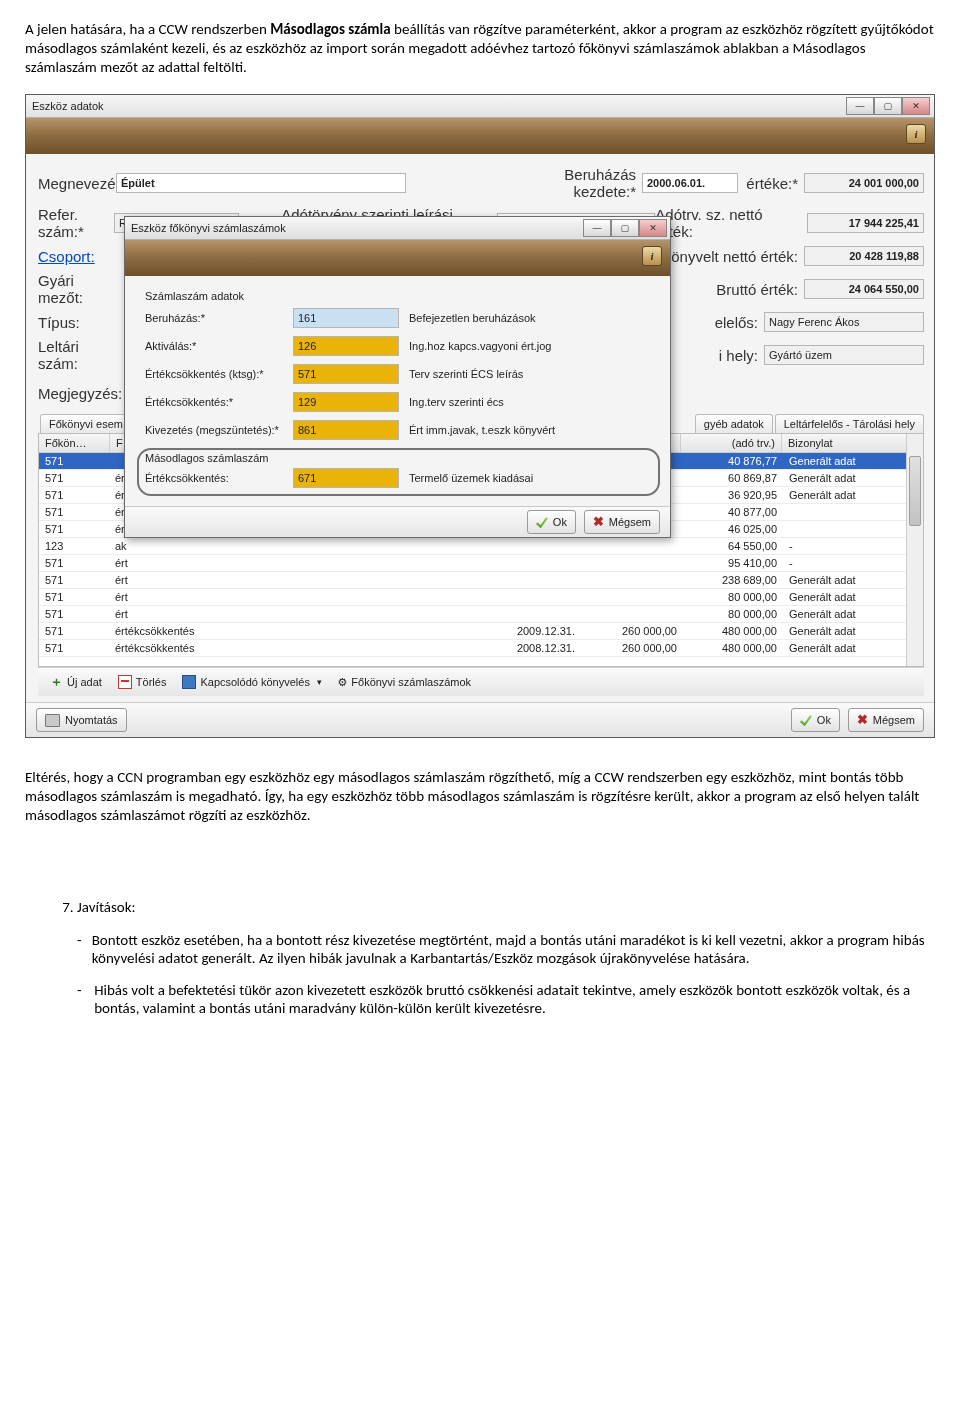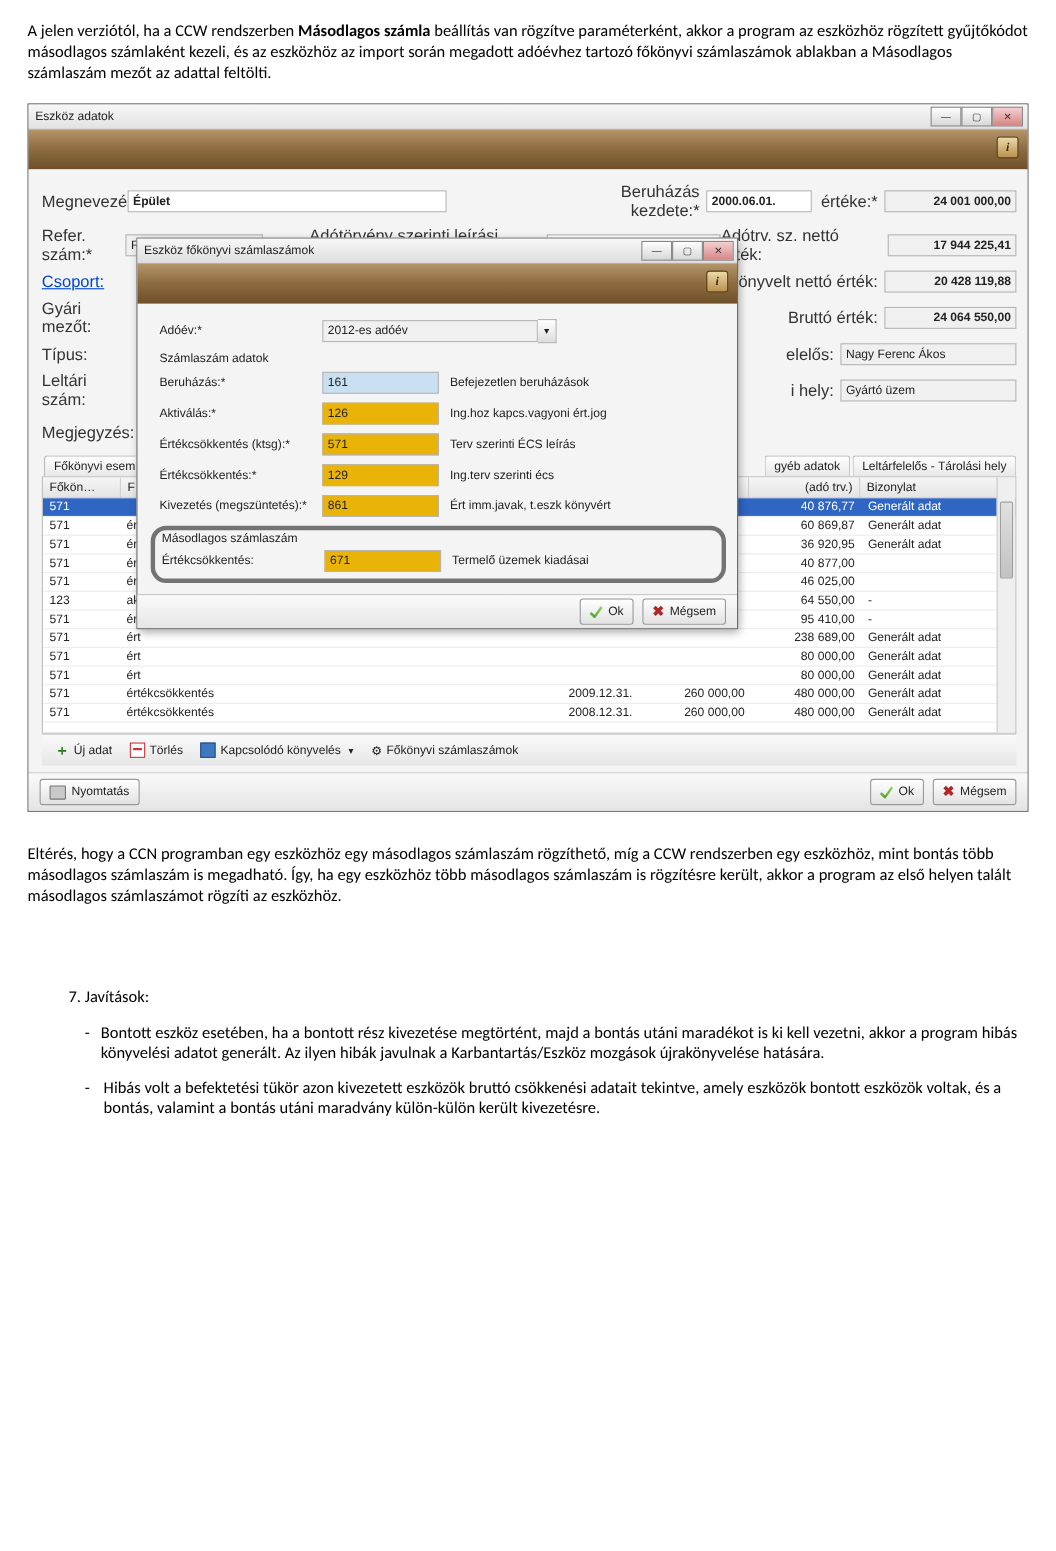--- a/index.html
+++ b/index.html
@@ -34,21 +34,21 @@
   .win2 .goldbar{height:36px}
   .win2 .body{padding:14px 16px 10px 20px}
   .frow{display:flex;align-items:center;margin-bottom:8px}
   .flbl{width:148px;font-size:11px}
   .fval{width:96px;border:1px solid #b5b5b5;background:#eab308;height:18px;padding:0 4px;font-size:11px;line-height:18px}
   .fval.sel{background:#c9dff2}
   .fdesc{margin-left:10px;font-size:11px}
   .dropdown{display:flex;align-items:center}
   .dropdown .dd{width:186px;border:1px solid #b5b5b5;background:#f0f0f0;height:18px;padding:0 4px;font-size:11px;line-height:18px}
   .dropdown .ar{width:16px;height:20px;border:1px solid #b5b5b5;border-left:none;background:linear-gradient(#fff,#ddd);display:flex;align-items:center;justify-content:center;font-size:8px}
-  .markbox{border:4px solid #737373;border-radius:14px;padding:2px 2px 4px 6px;margin:0 -6px 0 -8px}
+  .markbox{border:2px solid #737373;border-radius:14px;padding:2px 2px 4px 6px;margin:0 -6px 0 -8px}
   .btnbar{height:30px;background:linear-gradient(#fafafa,#e6e6e6);border-top:1px solid #c9c9c9;display:flex;align-items:center;justify-content:flex-end;gap:8px;padding:0 10px}
   .btn{height:22px;border:1px solid #9a9a9a;background:linear-gradient(#ffffff,#e2e2e2);border-radius:3px;padding:0 8px;display:flex;align-items:center;gap:5px;font-size:11px}
   .btn .ic{width:12px;height:12px;display:inline-block}
 
   
   .tabs{display:flex;gap:2px;margin-top:4px;padding-left:2px}
   .tab{border:1px solid #bbb;border-bottom:none;background:linear-gradient(#fefefe,#e8e8e8);padding:3px 8px;font-size:11px;border-radius:3px 3px 0 0}
   .tbl{border:1px solid #bcbcbc;background:#fff;height:232px;font-size:11px;overflow:hidden;position:relative}
   .thead{display:flex;background:linear-gradient(#f6f6f6,#e4e4e4);border-bottom:1px solid #c9c9c9}
   .th{padding:3px 6px;border-right:1px solid #d0d0d0}
@@ -76,21 +76,21 @@
   ol{padding-left:52px}
   li{margin-bottom:8px}
   .dashlist{padding-left:52px}
   .dashlist .dli{display:flex;margin-bottom:14px}
   .dashlist .dli .dash{width:26px}
 </style>
 </head>
 <body>
 
 <p class="para">
-  <span>A jelen verziótól, ha a CCW rendszerben </span><b>Másodlagos számla</b><span> beállítás van rögzítve paraméterként, akkor a program az eszközhöz rögzített gyűjtőkódot másodlagos számlaként kezeli, és az eszközhöz az import során megadott adóévhez tartozó főkönyvi számlaszámok ablakban a Másodlagos számlaszám mezőt az adattal feltölti.</span>
+  <span>A jelen hatására, ha a CCW rendszerben </span><b>Másodlagos számla</b><span> beállítás van rögzítve paraméterként, akkor a program az eszközhöz rögzített gyűjtőkódot másodlagos számlaként kezeli, és az eszközhöz az import során megadott adóévhez tartozó főkönyvi számlaszámok ablakban a Másodlagos számlaszám mezőt az adattal feltölti.</span>
 </p>
 
 <div class="win">
   <div class="titlebar">
     <span>Eszköz adatok</span>
     <div class="wctrls">
       <div class="wbtn">—</div>
       <div class="wbtn">▢</div>
       <div class="wbtn close">✕</div>
     </div>
@@ -288,27 +288,20 @@
         <div class="wctrls">
           <div class="wbtn">—</div>
           <div class="wbtn">▢</div>
           <div class="wbtn close">✕</div>
         </div>
       </div>
       <div class="goldbar">
         <div class="i-icon">i</div>
       </div>
       <div class="body">
-        <div class="frow">
-          <div class="flbl">Adóév:*</div>
-          <div class="dropdown">
-            <div class="dd">2012-es adóév</div>
-            <div class="ar">▼</div>
-          </div>
-        </div>
         <div class="flbl" style="margin-bottom:6px">Számlaszám adatok</div>
         <div id="frows">
             <div class="frow">
               <div class="flbl">Beruházás:*</div>
               <div class="fval sel">161</div>
               <div class="fdesc">Befejezetlen beruházások</div>
             </div>
             <div class="frow">
               <div class="flbl">Aktiválás:*</div>
               <div class="fval">126</div>

